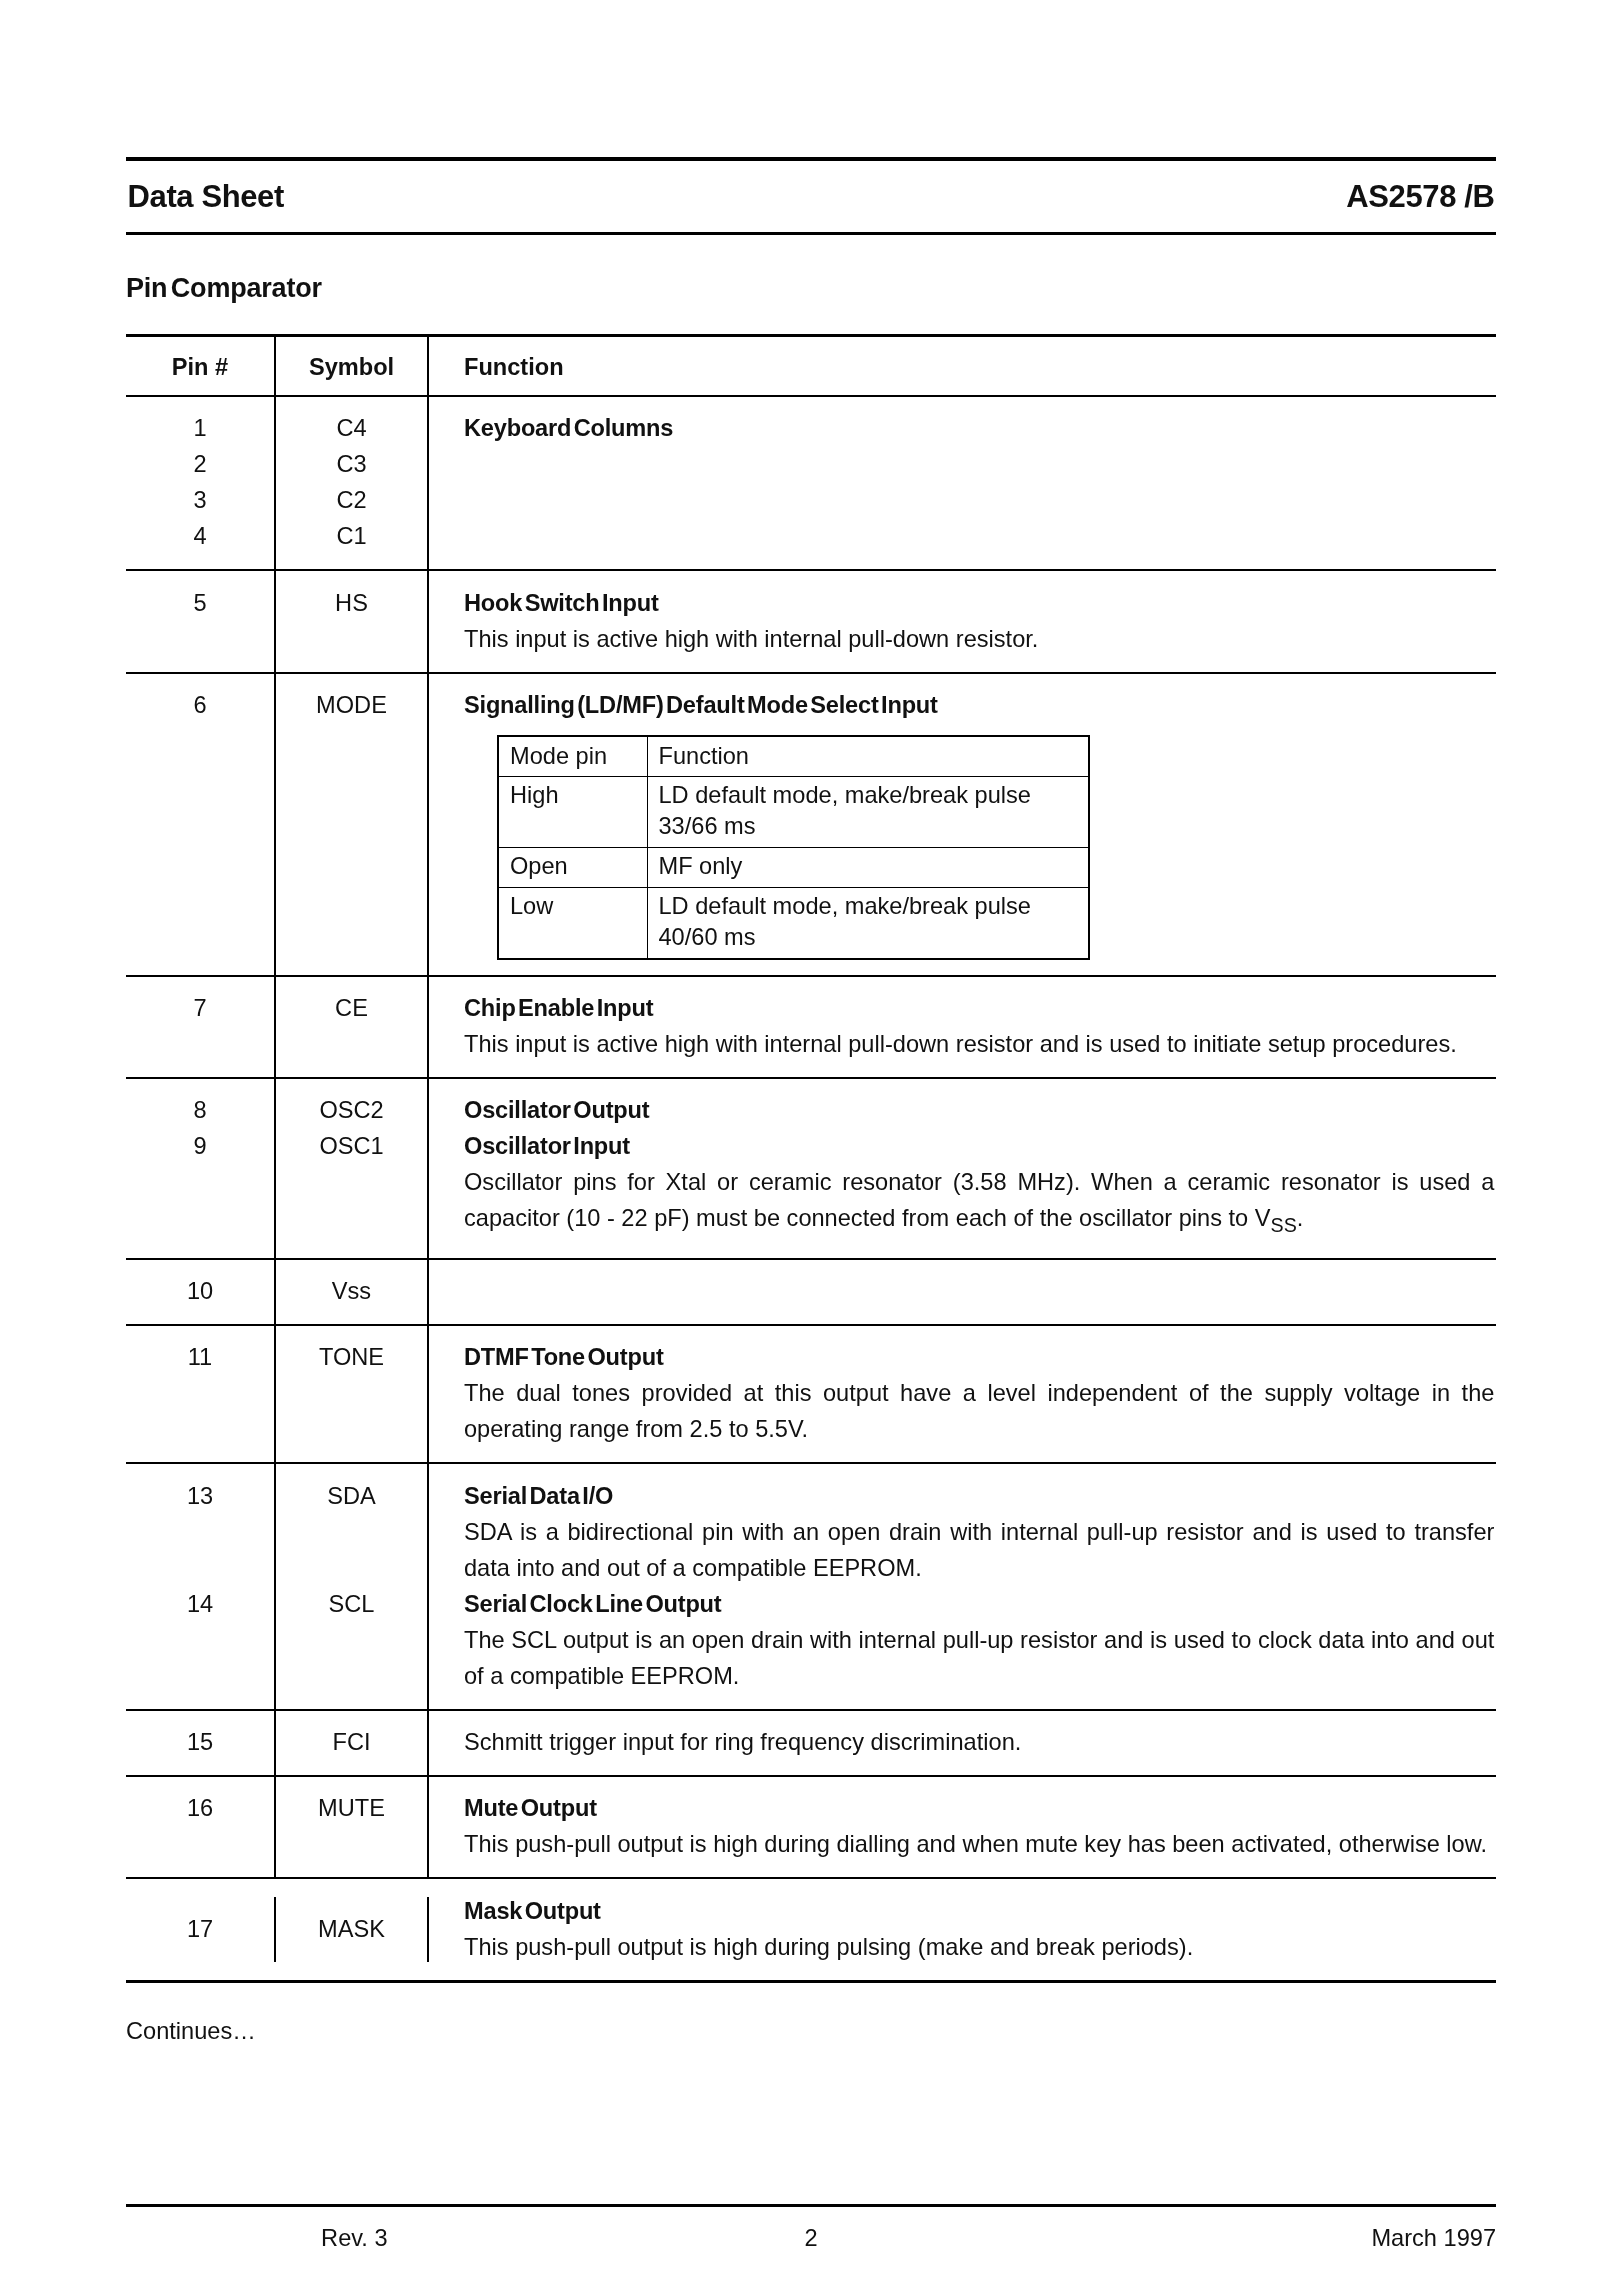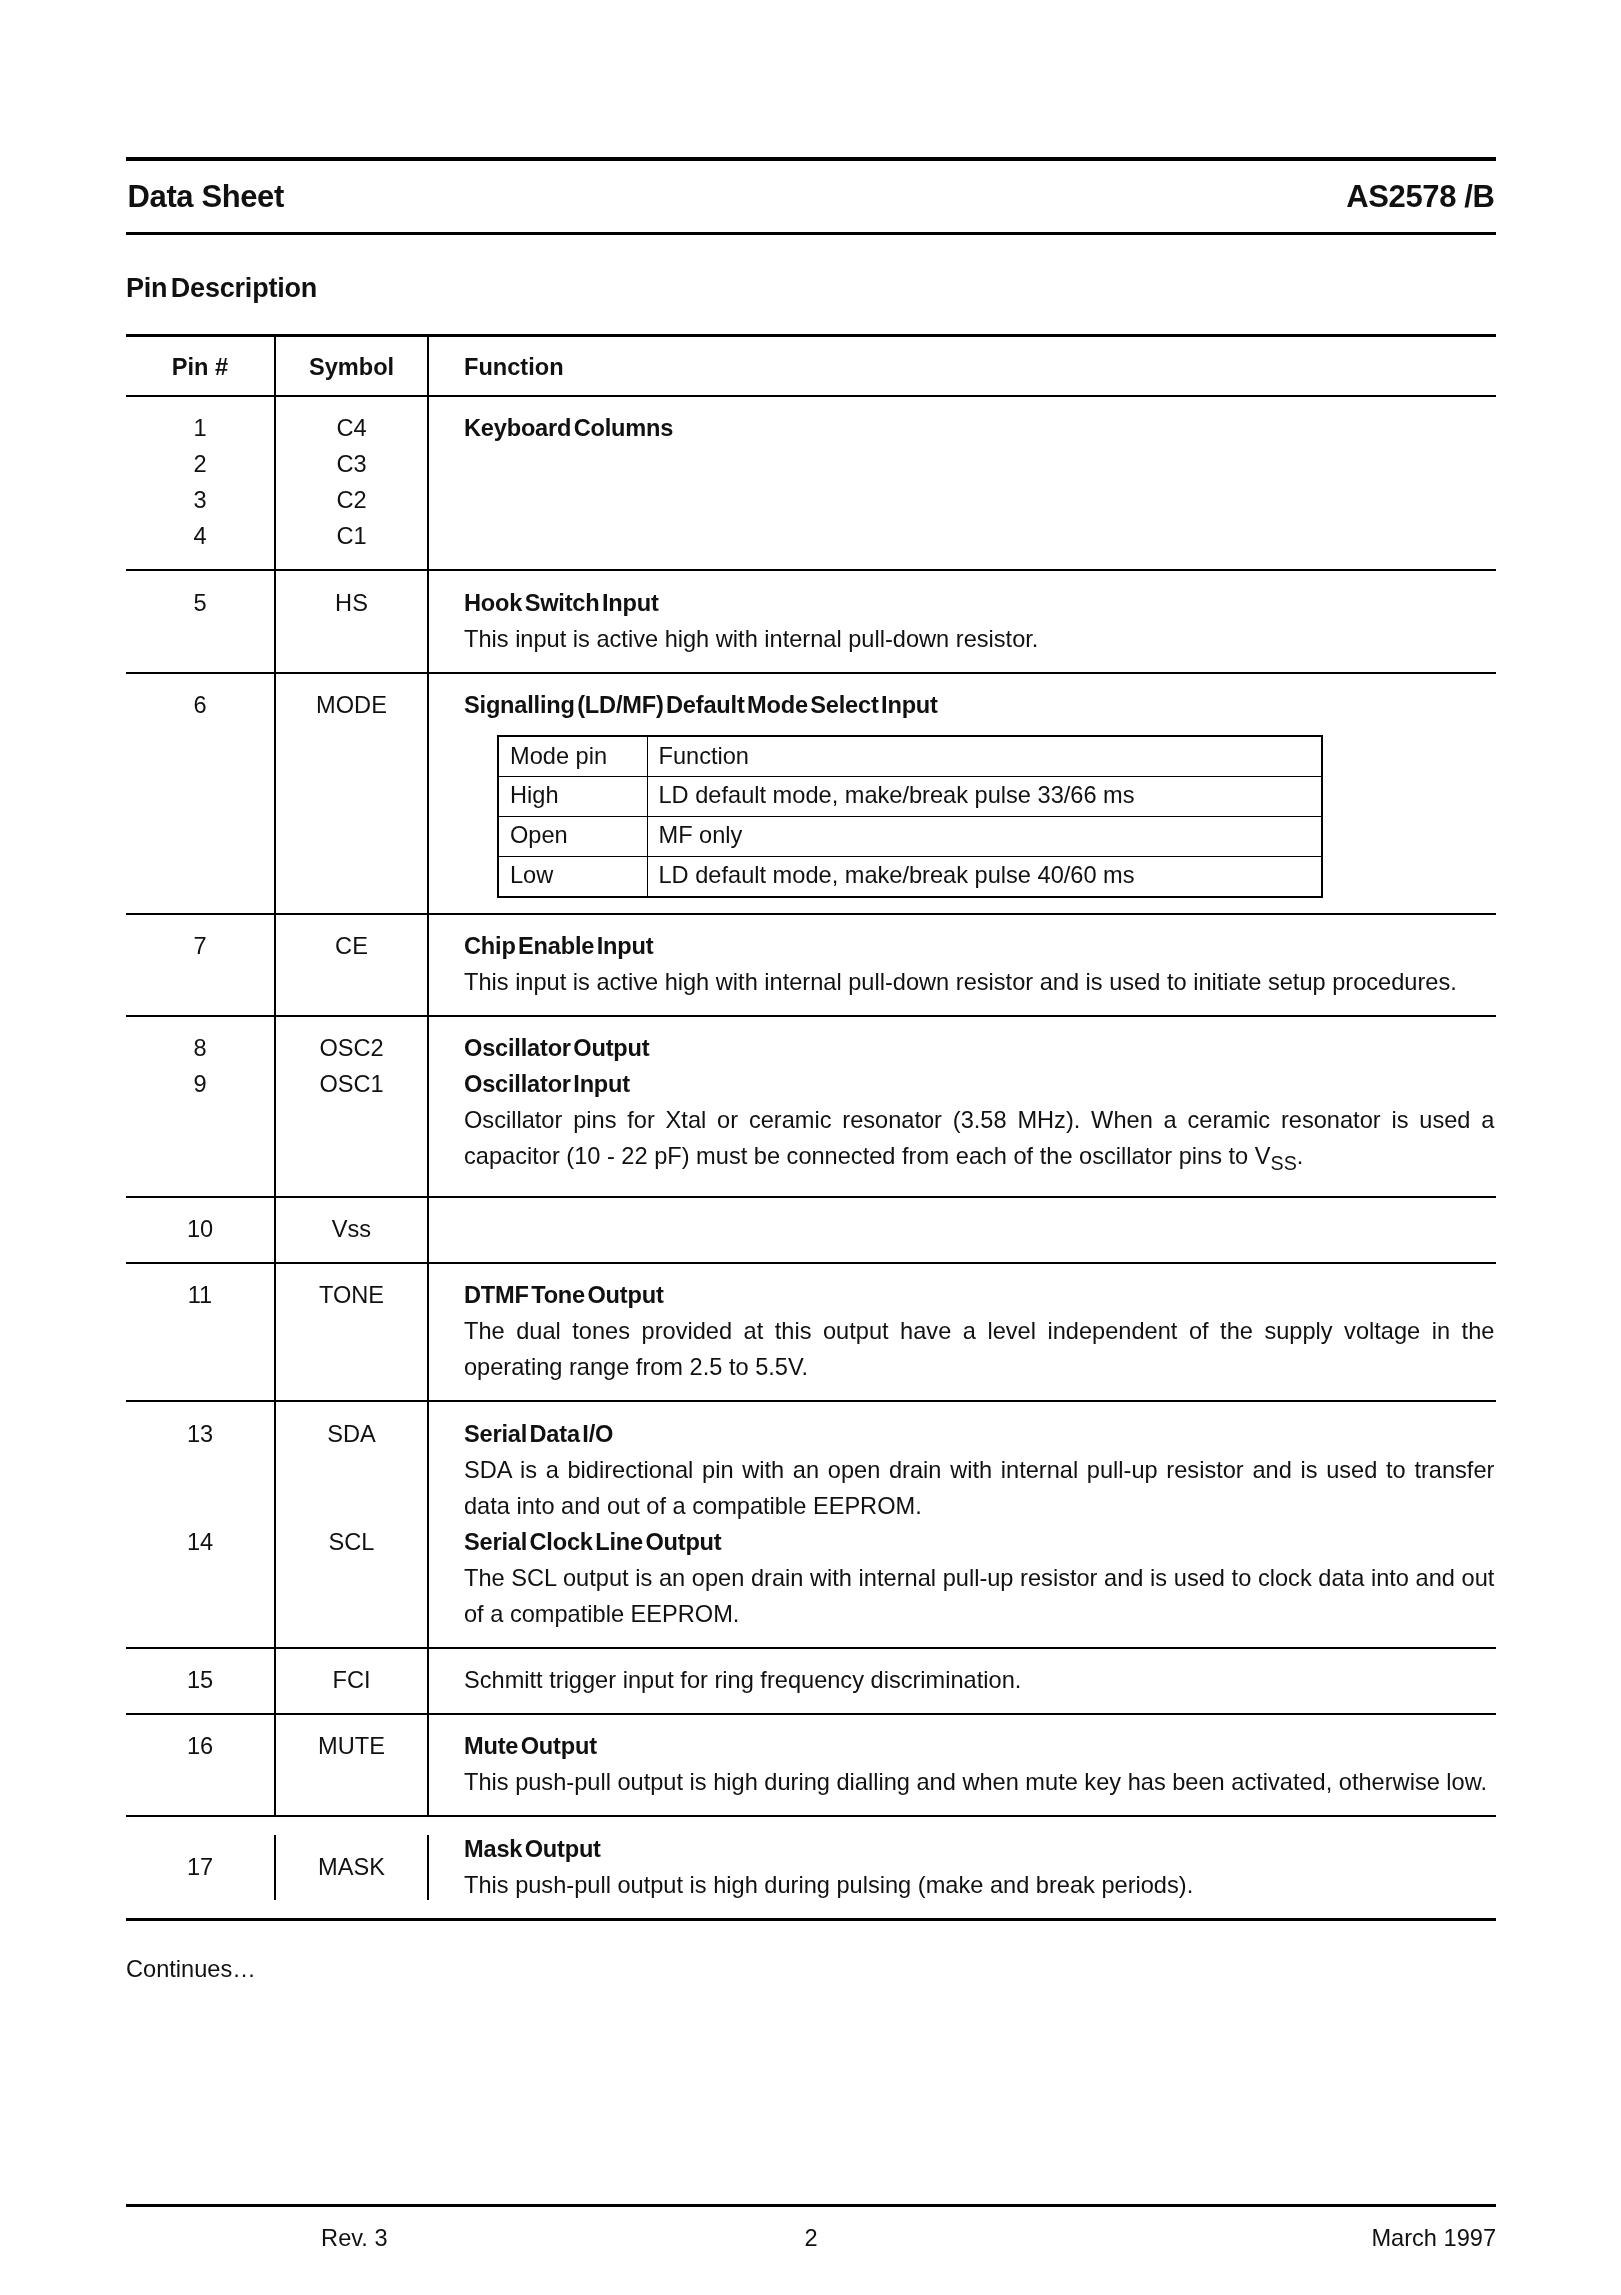--- a/index.html
+++ b/index.html
@@ -80,21 +80,21 @@
     word-spacing: -3.9px;
     letter-spacing: -0.2px;
   }
   .fn-p { text-align: justify; }
   .gap-3 { margin-top: 72px; }
 
   
   .mode-table {
     margin-top: 12.6px;
     margin-left: 33px;
-    width: 826px;
+    width: 593px;
     border-collapse: collapse;
     border: 2.4px solid #000;
   }
   .mode-table td {
     border: 1.6px solid #000;
     padding: 3.1px 11px 4.7px 11px;
     line-height: 31px;
     vertical-align: top;
     text-align: left;
   }
@@ -118,21 +118,21 @@
 
 <div class="page">
 
   <div class="rule-xl"></div>
   <div class="doc-header-row">
     <div class="doc-title">Data Sheet</div>
     <div class="doc-code">AS2578 /B</div>
   </div>
   <div class="rule-l"></div>
 
-  <div class="section-title">Pin Description</div>
+  <div class="section-title">Pin Comparator</div>
 
   <div class="pin-table">
 
     <div class="trow thead">
       <div class="c-pin">Pin #</div>
       <div class="c-sym">Symbol</div>
       <div class="c-fn" style="text-align:left;">Function</div>
     </div>
 
     <div class="trow">

